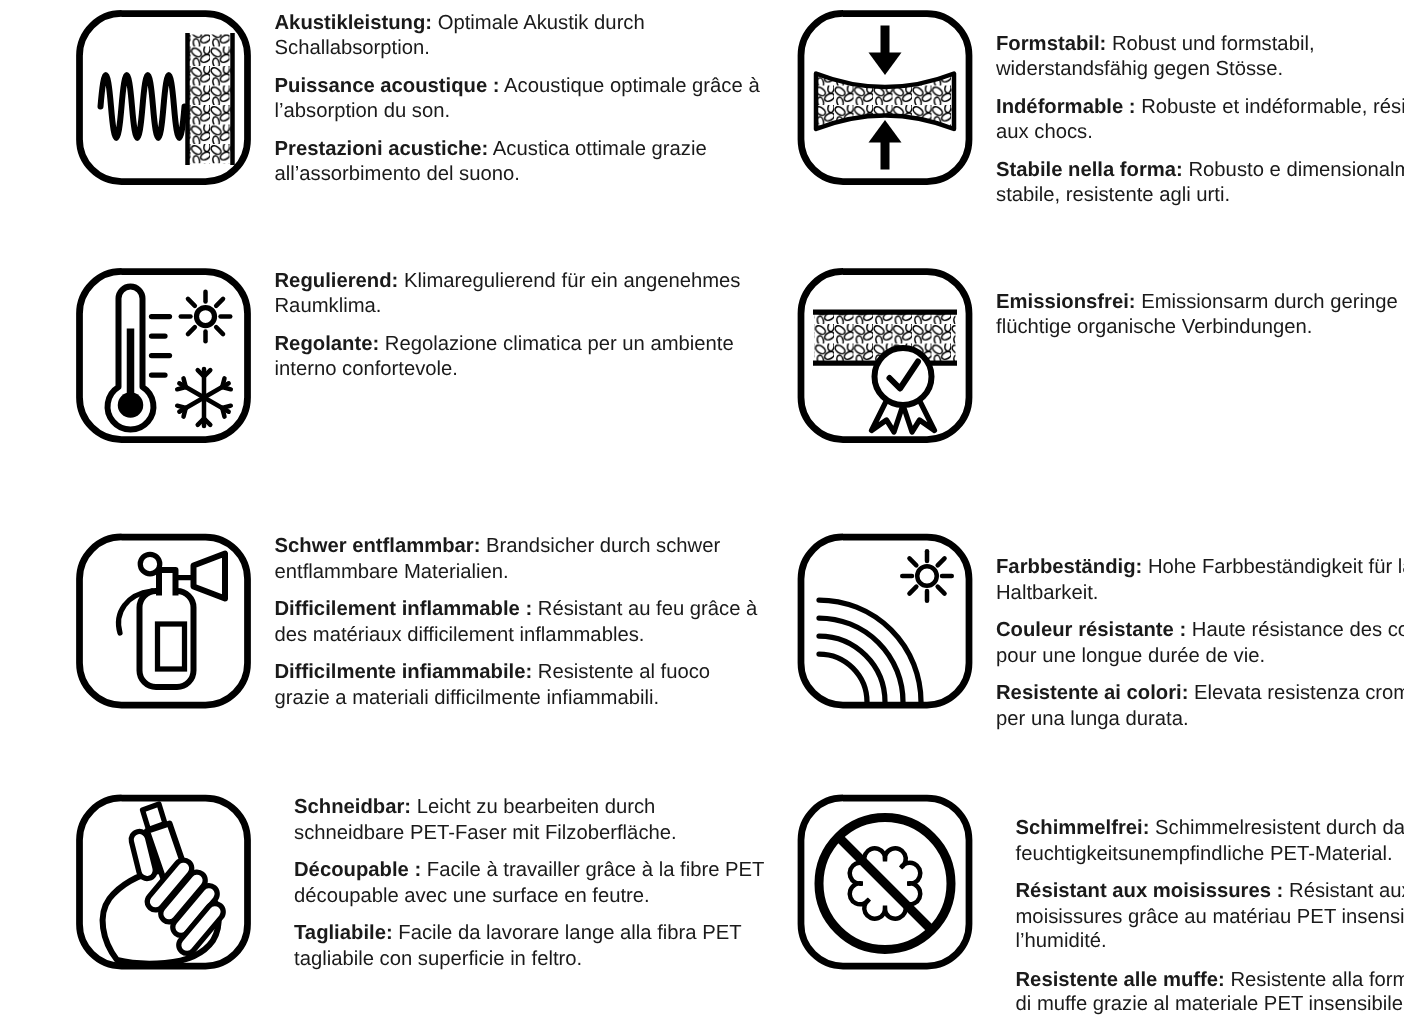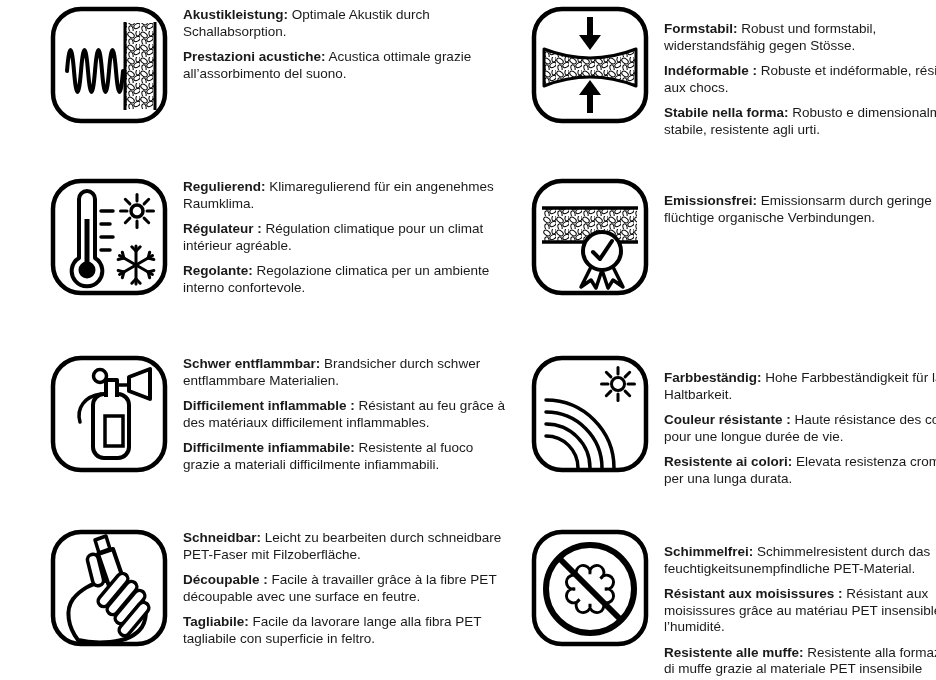--- a/index.html
+++ b/index.html
@@ -13,21 +13,21 @@
     grid-template-columns:468px 468px;
     grid-template-rows:170px 170px 170px 170px;
     padding-left:44px;
   }
   .cell { display:flex; align-items:flex-start; box-sizing:border-box; }
   .c-left  { padding-left:5px; }
   .c-right { padding-left:18px; }
   .r1 { padding-top:5px; }
   .r2 { padding-top:7px; }
   .r3 { padding-top:14px; }
-  .r4 { padding-top:18px; }
+  .r4 { padding-top:18px;gap:13px; }
   .tile { width:120px; height:120px; flex:0 0 auto; }
   .frame { fill:#fff; stroke:#000; stroke-width:4.5; }
   .text { margin-left:14px; padding-top:2px; font-size:13.5px; line-height:16.5px; }
   .c-left  .text { width:330px; }
   .c-right .text { width:316px;margin-top:14px; }
   .text p { margin:0 0 9px 0; }
   .text p:last-child { margin-bottom:0; }
   .text b { font-weight:700; }
   .defs-holder { position:absolute; width:0; height:0; overflow:hidden; }
 </style>
@@ -50,20 +50,21 @@
   <div class="cell c-left r1">
     <svg class="tile" viewBox="0 0 120 120">
       <rect class="frame" x="4" y="4" width="112" height="112" rx="28"></rect>
       <rect x="76" y="18" width="30" height="86" fill="url(#felt)"></rect>
       <line x1="76" y1="17" x2="76" y2="105" stroke="#000" stroke-width="3"></line>
       <line x1="106" y1="17" x2="106" y2="105" stroke="#000" stroke-width="3"></line>
       <path d="M18 66 q3.5 -42 7 0 q3.5 42 7 0 q3.5 -42 7 0 q3.5 42 7 0 q3.5 -42 7 0 q3.5 42 7 0 q3.5 -42 7 0 q3.5 42 7 0" fill="none" stroke="#000" stroke-width="4" stroke-linecap="round"></path>
     </svg>
     <div class="text">
       <p><b>Akustikleistung:</b> <span>Optimale Akustik durch Schallabsorption.</span></p>
+      <p><b>Puissance acoustique :</b> <span>Acoustique optimale grâce à l’absorption du son.</span></p>
       <p><b>Prestazioni acustiche:</b> <span>Acustica ottimale grazie all’assorbimento del suono.</span></p>
     </div>
   </div>
 
   <div class="cell c-right r1">
     <svg class="tile" viewBox="0 0 120 120">
       <rect class="frame" x="4" y="4" width="112" height="112" rx="28"></rect>
       <path d="M14 44 Q60 62 106 44 L106 81 Q60 63 14 81 Z" fill="url(#felt)" stroke="#000" stroke-width="3" stroke-linejoin="round"></path>
       <line x1="60" y1="12" x2="60" y2="31" stroke="#000" stroke-width="6"></line>
       <polygon points="49,30 71,30 60,45" fill="#000"></polygon>
@@ -128,21 +129,20 @@
           </g>
         <g transform="rotate(300 87 88)">
             <line x1="87" y1="88" x2="87" y2="69"></line>
             <line x1="87" y1="74" x2="82.8" y2="69.8"></line>
             <line x1="87" y1="74" x2="91.2" y2="69.8"></line>
           </g>
       </g>
     </svg>
     <div class="text">
       <p><b>Regulierend:</b> <span>Klimaregulierend für ein angenehmes Raumklima.</span></p>
-      <p><b>Régulateur :</b> <span>Régulation climatique pour un climat intérieur agréable.</span></p>
       <p><b>Regolante:</b> <span>Regolazione climatica per un ambiente interno confortevole.</span></p>
     </div>
   </div>
 
   <div class="cell c-right r2">
     <svg class="tile" viewBox="0 0 120 120">
       <rect class="frame" x="4" y="4" width="112" height="112" rx="28"></rect>
       <rect x="13" y="31" width="94" height="34" fill="url(#felt)"></rect>
       <line x1="12" y1="31" x2="108" y2="31" stroke="#000" stroke-width="3.5"></line>
       <line x1="12" y1="65" x2="108" y2="65" stroke="#000" stroke-width="3.5"></line>

